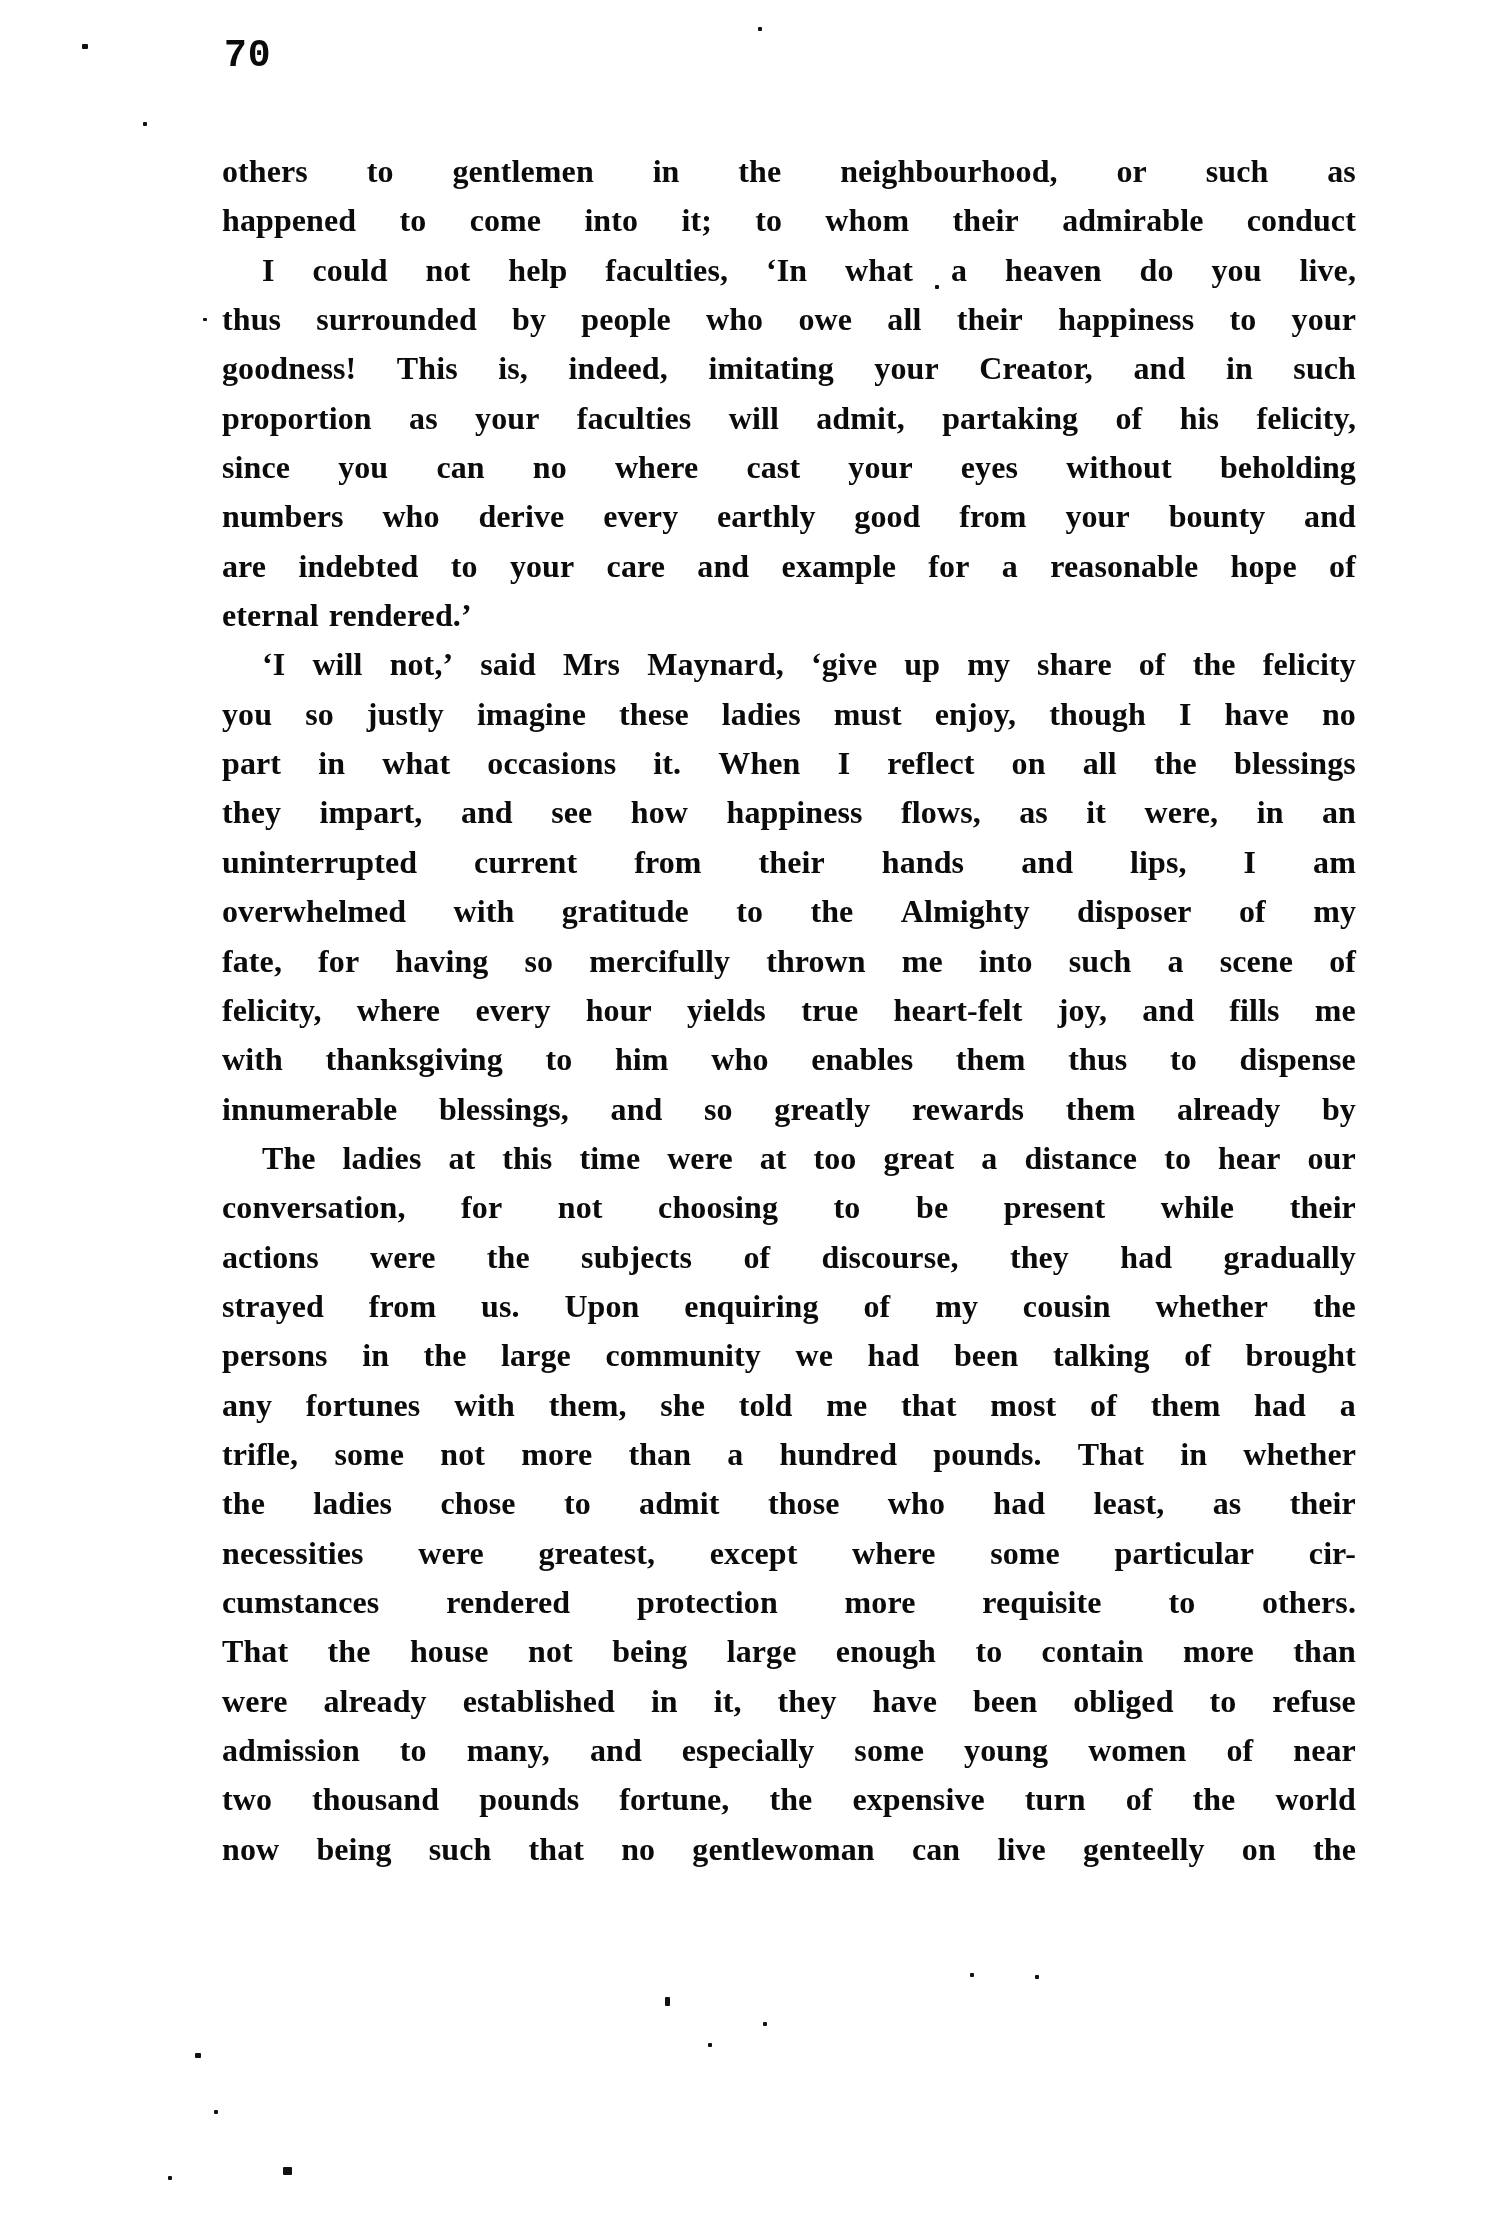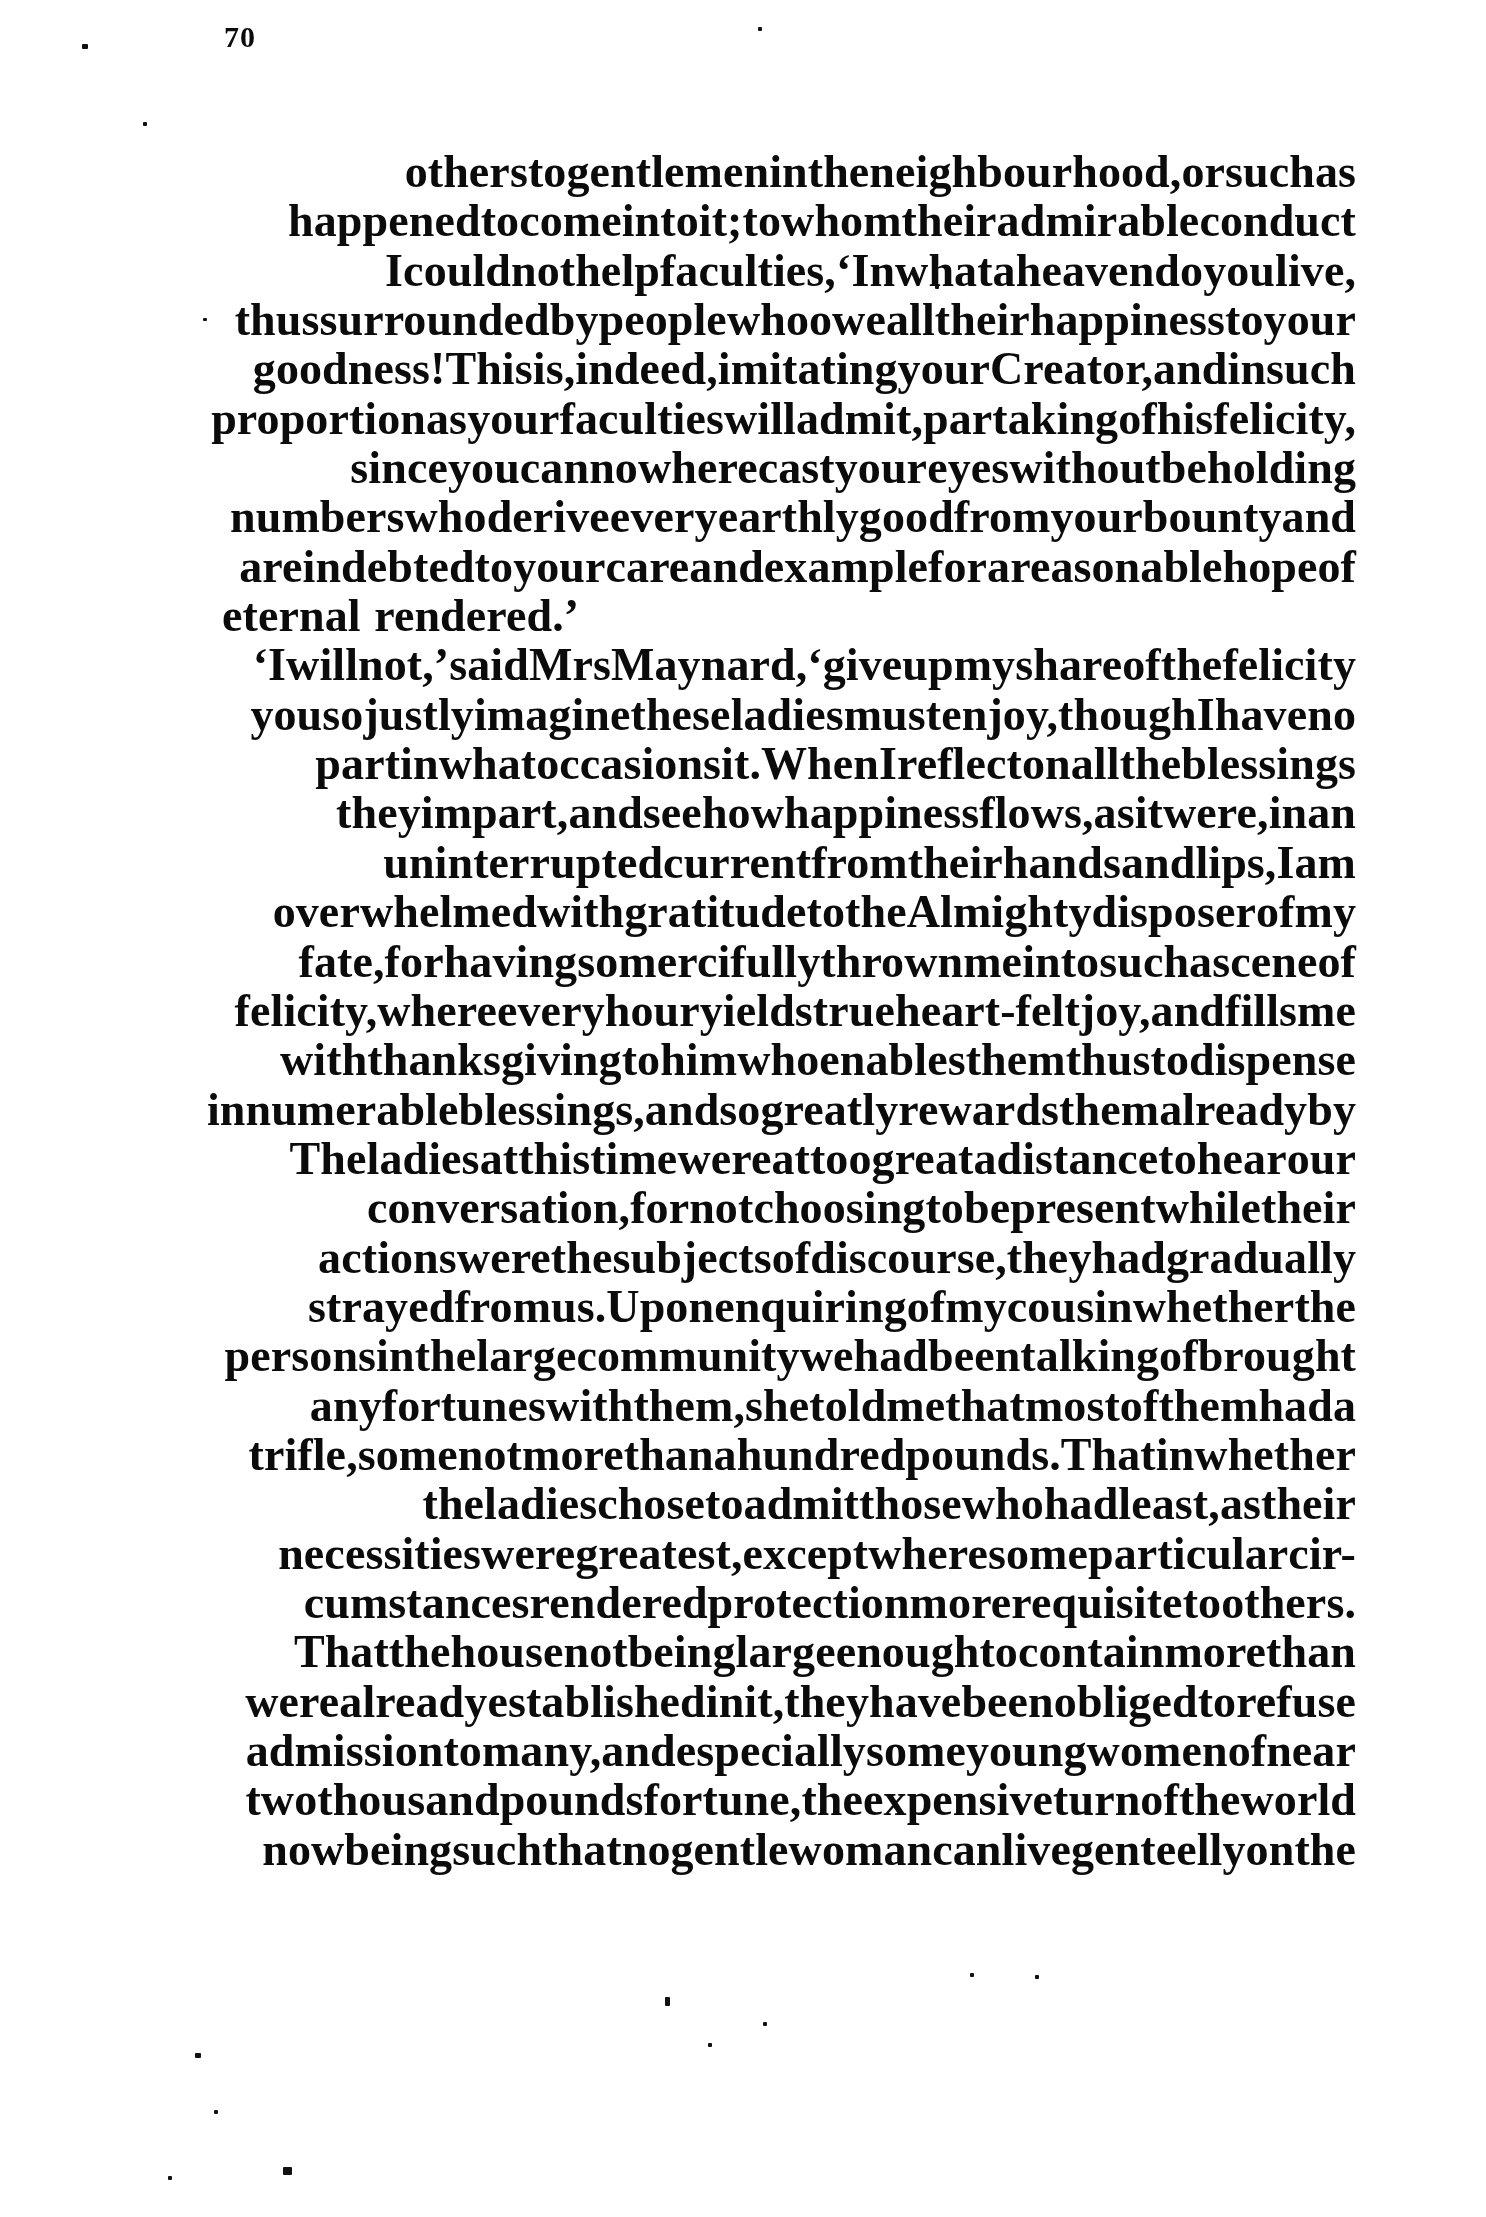--- a/index.html
+++ b/index.html
@@ -12,37 +12,38 @@
     width: 1486px;
     height: 2217px;
     background: #ffffff;
     overflow: hidden;
     font-family: "Liberation Serif", "DejaVu Serif", serif;
     color: #0b0b0b;
   }
   .page-number {
     position: absolute;
     left: 224px;
-    top: 20px;
-    font-size: 30px;
+    top: 34px;
+    font-size: 38px;
     font-weight: 700;
     letter-spacing: 1px;
+    font-family: Liberation Mono, monospace;
   }
   .text-block {
     position: absolute;
     left: 222px;
     top: 147px;
     width: 1134px;
   }
   .line {
     display: flex;
-    justify-content: flex-end;
+    justify-content: space-between;
     height: 49.35px;
     line-height: 49.35px;
-    font-size: 46px;
+    font-size: 32px;
     font-weight: 700;
     letter-spacing: 0.1px;
     white-space: nowrap;
   }
   .line.indent {
     padding-left: 40px;
   }
   .line.endline {
     display: block;
     word-spacing: 2px;

